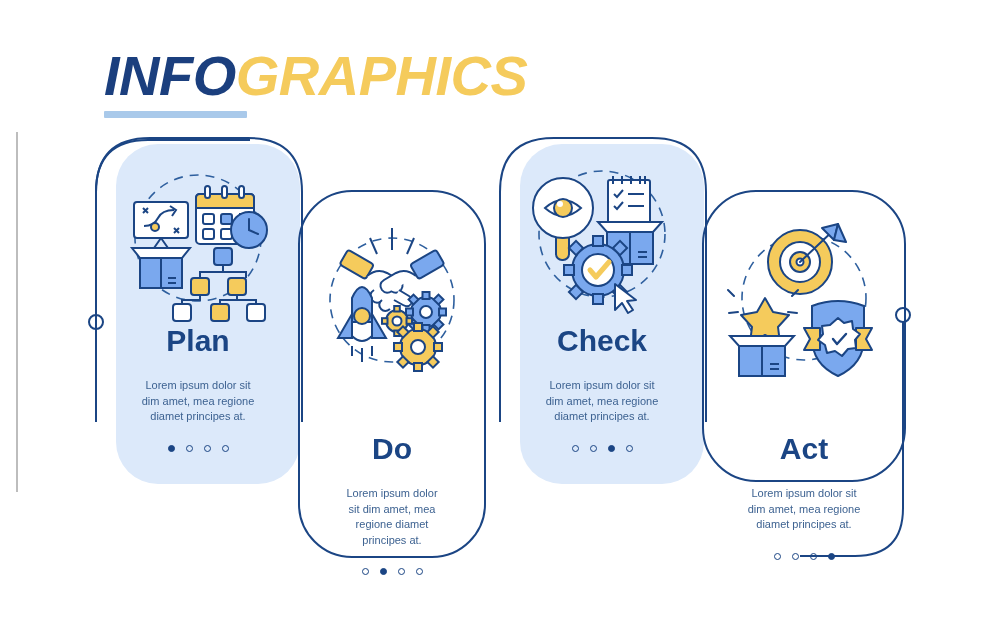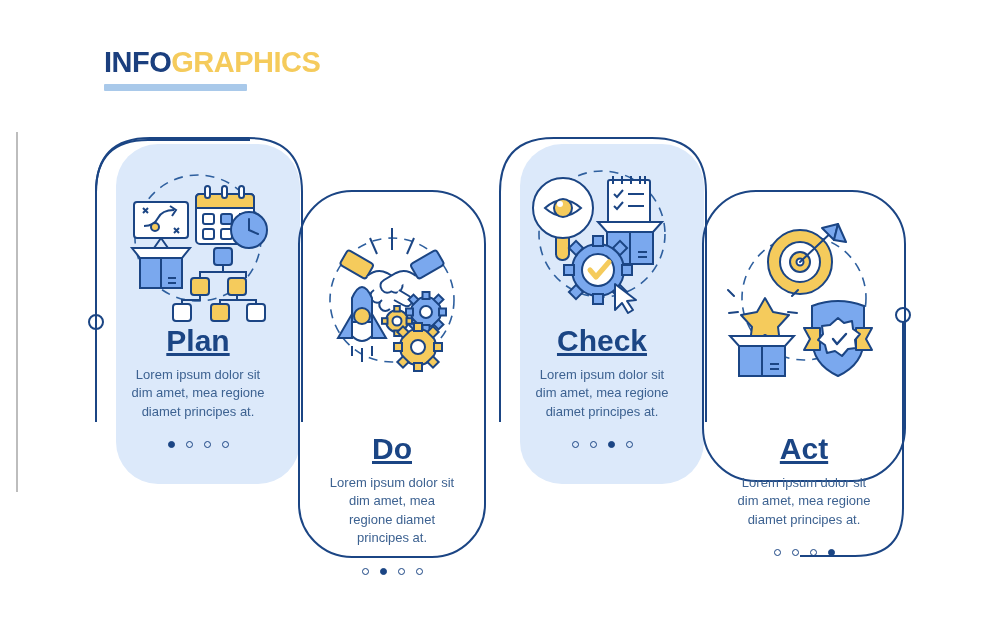--- a/index.html
+++ b/index.html
@@ -22,25 +22,26 @@
     background: #ffffff;
   }
 
   
   .title-wrap {
     position: absolute;
     left: 104px;
     top: 48px;
   }
   .title {
-    font-size: 29px;
+    font-size: 56px;
     font-weight: bold;
     letter-spacing: -0.5px;
     line-height: 1;
     white-space: nowrap;
+    font-style: italic;
   }
   .title .t-dark { color: #1b3f7e; }
   .title .t-gold { color: #f5cb5c; }
   .title-rule {
     margin-top: 7px;
     width: 143px;
     height: 7px;
     background: #a9c9ea;
     border-radius: 1px;
   }
@@ -76,28 +77,27 @@
     left: 0;
     width: 100%;
     text-align: center;
   }
   .card-heading {
     color: #1b4584;
     font-size: 30px;
     font-weight: bold;
     line-height: 1;
     letter-spacing: 0px;
-    text-decoration: underline;
   }
   .card-desc {
     color: #3d6291;
-    font-size: 13px;
+    font-size: 11px;
     line-height: 1.42;
-    margin-top: 10px;
-    padding: 0 31px;
+    margin-top: 22px;
+    padding: 0 42px;
   }
   .dots {
     margin-top: 20px;
     display: flex;
     justify-content: center;
     gap: 11px;
   }
   .dot {
     width: 7px; height: 7px;
     border-radius: 50%;

